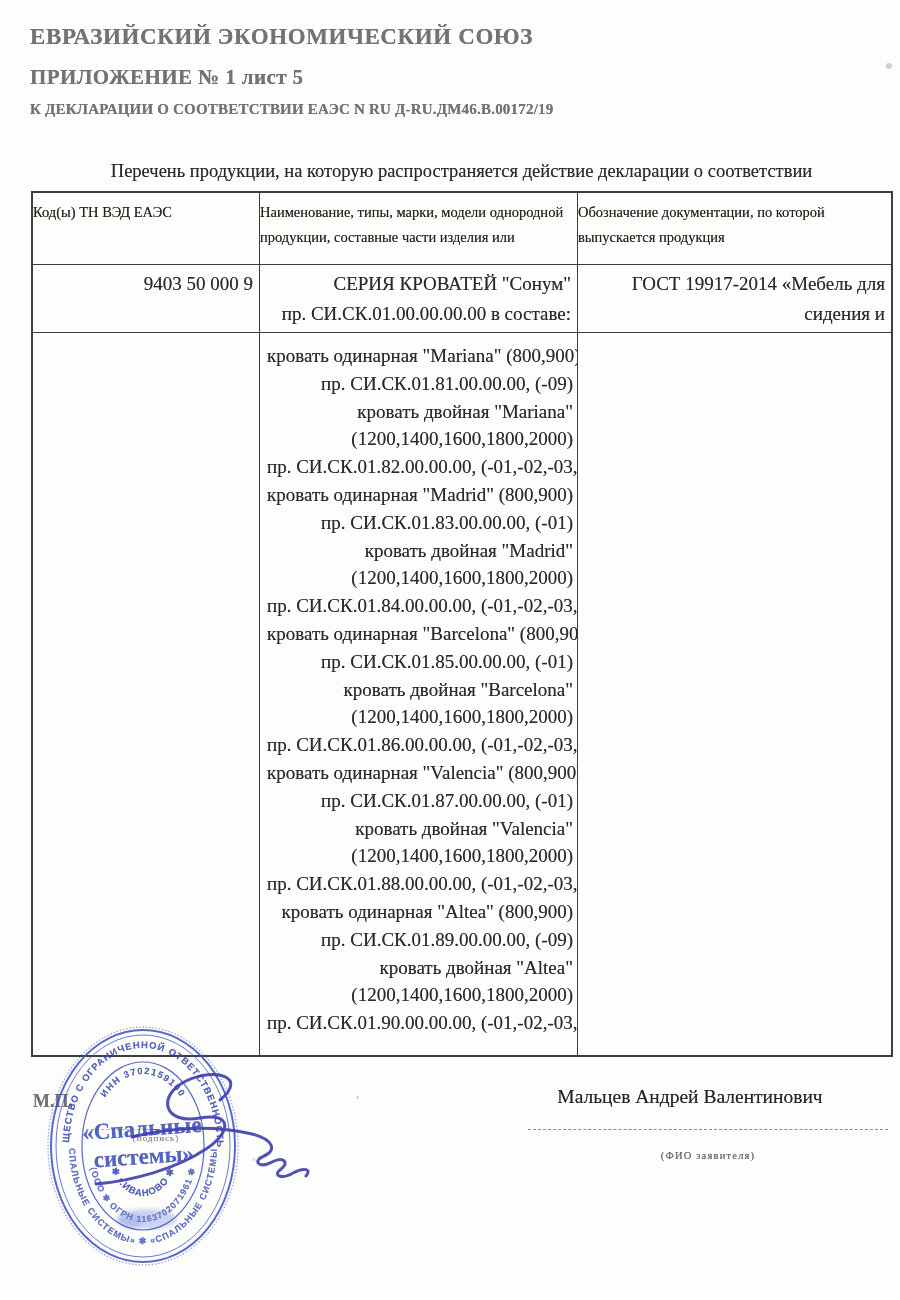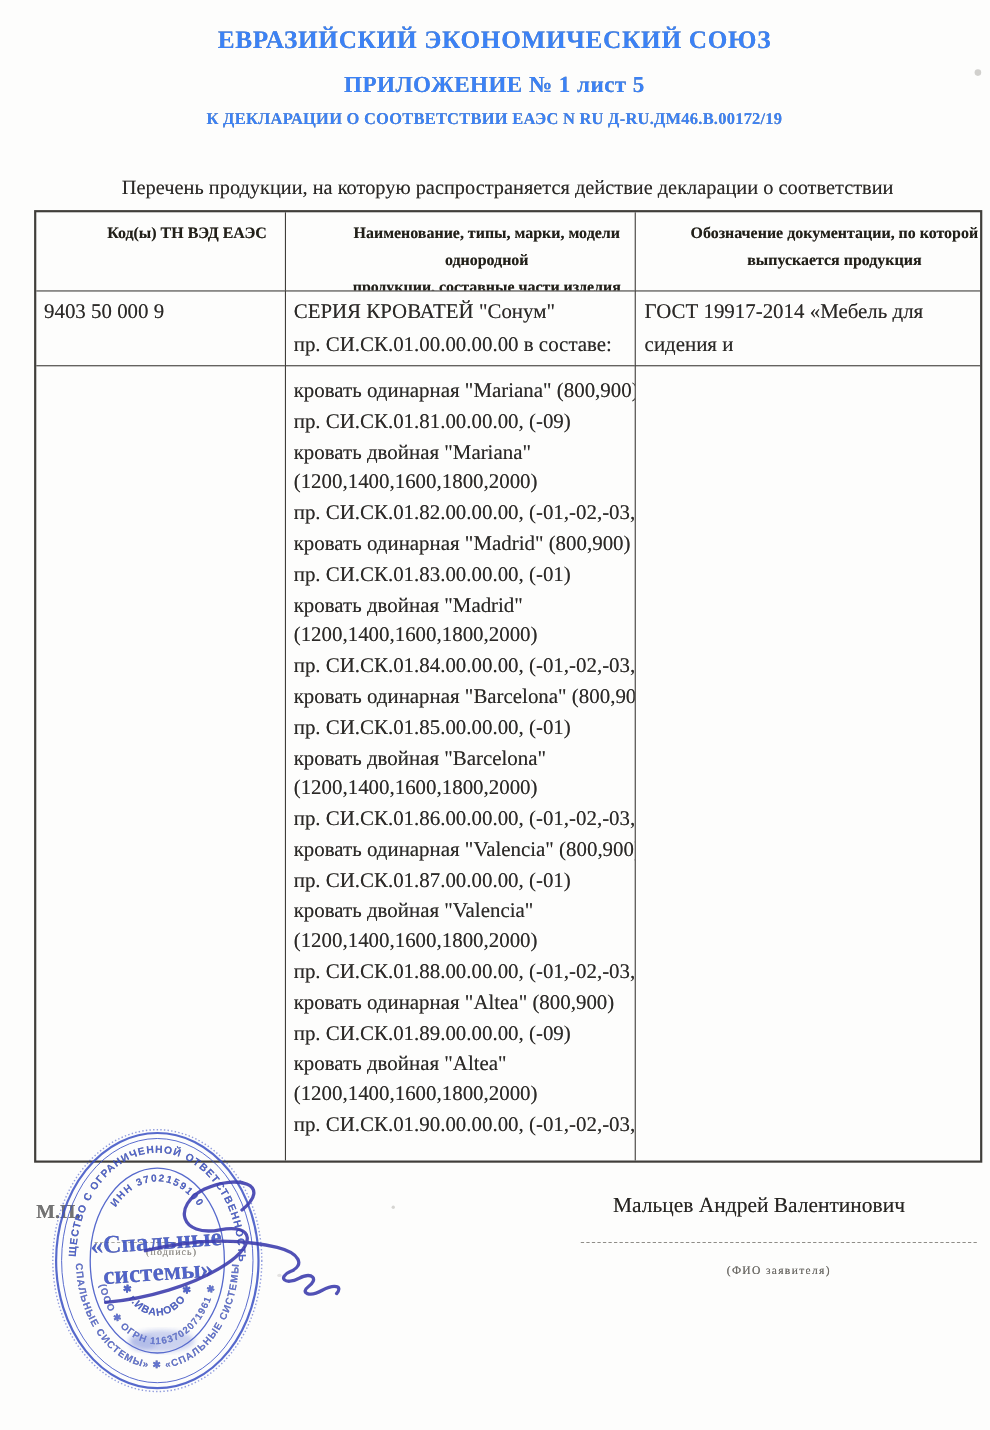--- a/index.html
+++ b/index.html
@@ -7,37 +7,37 @@
     position:relative;
     width:900px;height:1300px;
     margin:0 auto;
     background:#fdfdfc;
     font-family:"Liberation Serif", serif;
     color:#2b2927;
     overflow:hidden;
     text-shadow:0 0 .4px rgba(40,38,35,.55);
   }
   
-  .titles{position:absolute;left:18px;top:0;width:863px;text-align:center;color:#3b82f6;}
+  .titles{position:absolute;left:30px;top:0;width:863px;text-align:left;color:#737373;}
   .t1{margin-top:24px;font-size:23px;font-weight:bold;letter-spacing:.6px;}
   .t2{margin-top:15px;font-size:21px;font-weight:bold;letter-spacing:.4px;}
   .t3{margin-top:11px;font-size:15px;font-weight:bold;letter-spacing:.2px;}
   .subtitle{position:absolute;left:30px;top:161px;width:863px;text-align:center;font-size:18.5px;}
   
   .doc-table{
     position:absolute;left:31px;top:191px;width:862px;height:866px;
     box-sizing:border-box;border:2px solid #403e3a;
     display:grid;
     grid-template-columns:226px 318px 1fr;
     grid-template-rows:71px 68px 1fr;
   }
   .cell{box-sizing:border-box;font-size:19px;overflow:hidden;}
   .cell.bl{border-left:1.7px solid #403e3a;}
-  .cell.bt{border-top:1.7px solid #403e3a;}
-  .hcell{font-size:14.5px;font-weight:bold;text-align:center;padding-top:7px;line-height:24.5px;color:#222019;padding-left:48px;}
+  .cell.bt{border-top:1.7px solid #403e3a;text-align:right;}
+  .hcell{font-size:14.5px;font-weight:normal;padding-top:7px;line-height:24.5px;color:#222019;}
   .body-line{line-height:29.5px;}
   .r1{padding:4px 6px 0 7px;}
   .r1.doc{padding-left:8px;}
   .code-cell{padding:8px 6px 0 7px;}
   .bed-cell{padding:9px 4px 0 7px;}
   .bed-cell .list-line{line-height:27.8px;white-space:nowrap;}
   
   .mp{position:absolute;left:33px;top:1091px;font-size:18px;font-weight:bold;color:#737373;z-index:2;}
   .sig-line-left{position:absolute;left:86px;top:1129px;width:140px;border-top:1.2px dashed #a9a7a2;z-index:1;}
   .sig-caption-left{position:absolute;left:96px;top:1133px;width:120px;text-align:center;font-size:9px;color:#97948e;z-index:1;letter-spacing:1px;}

